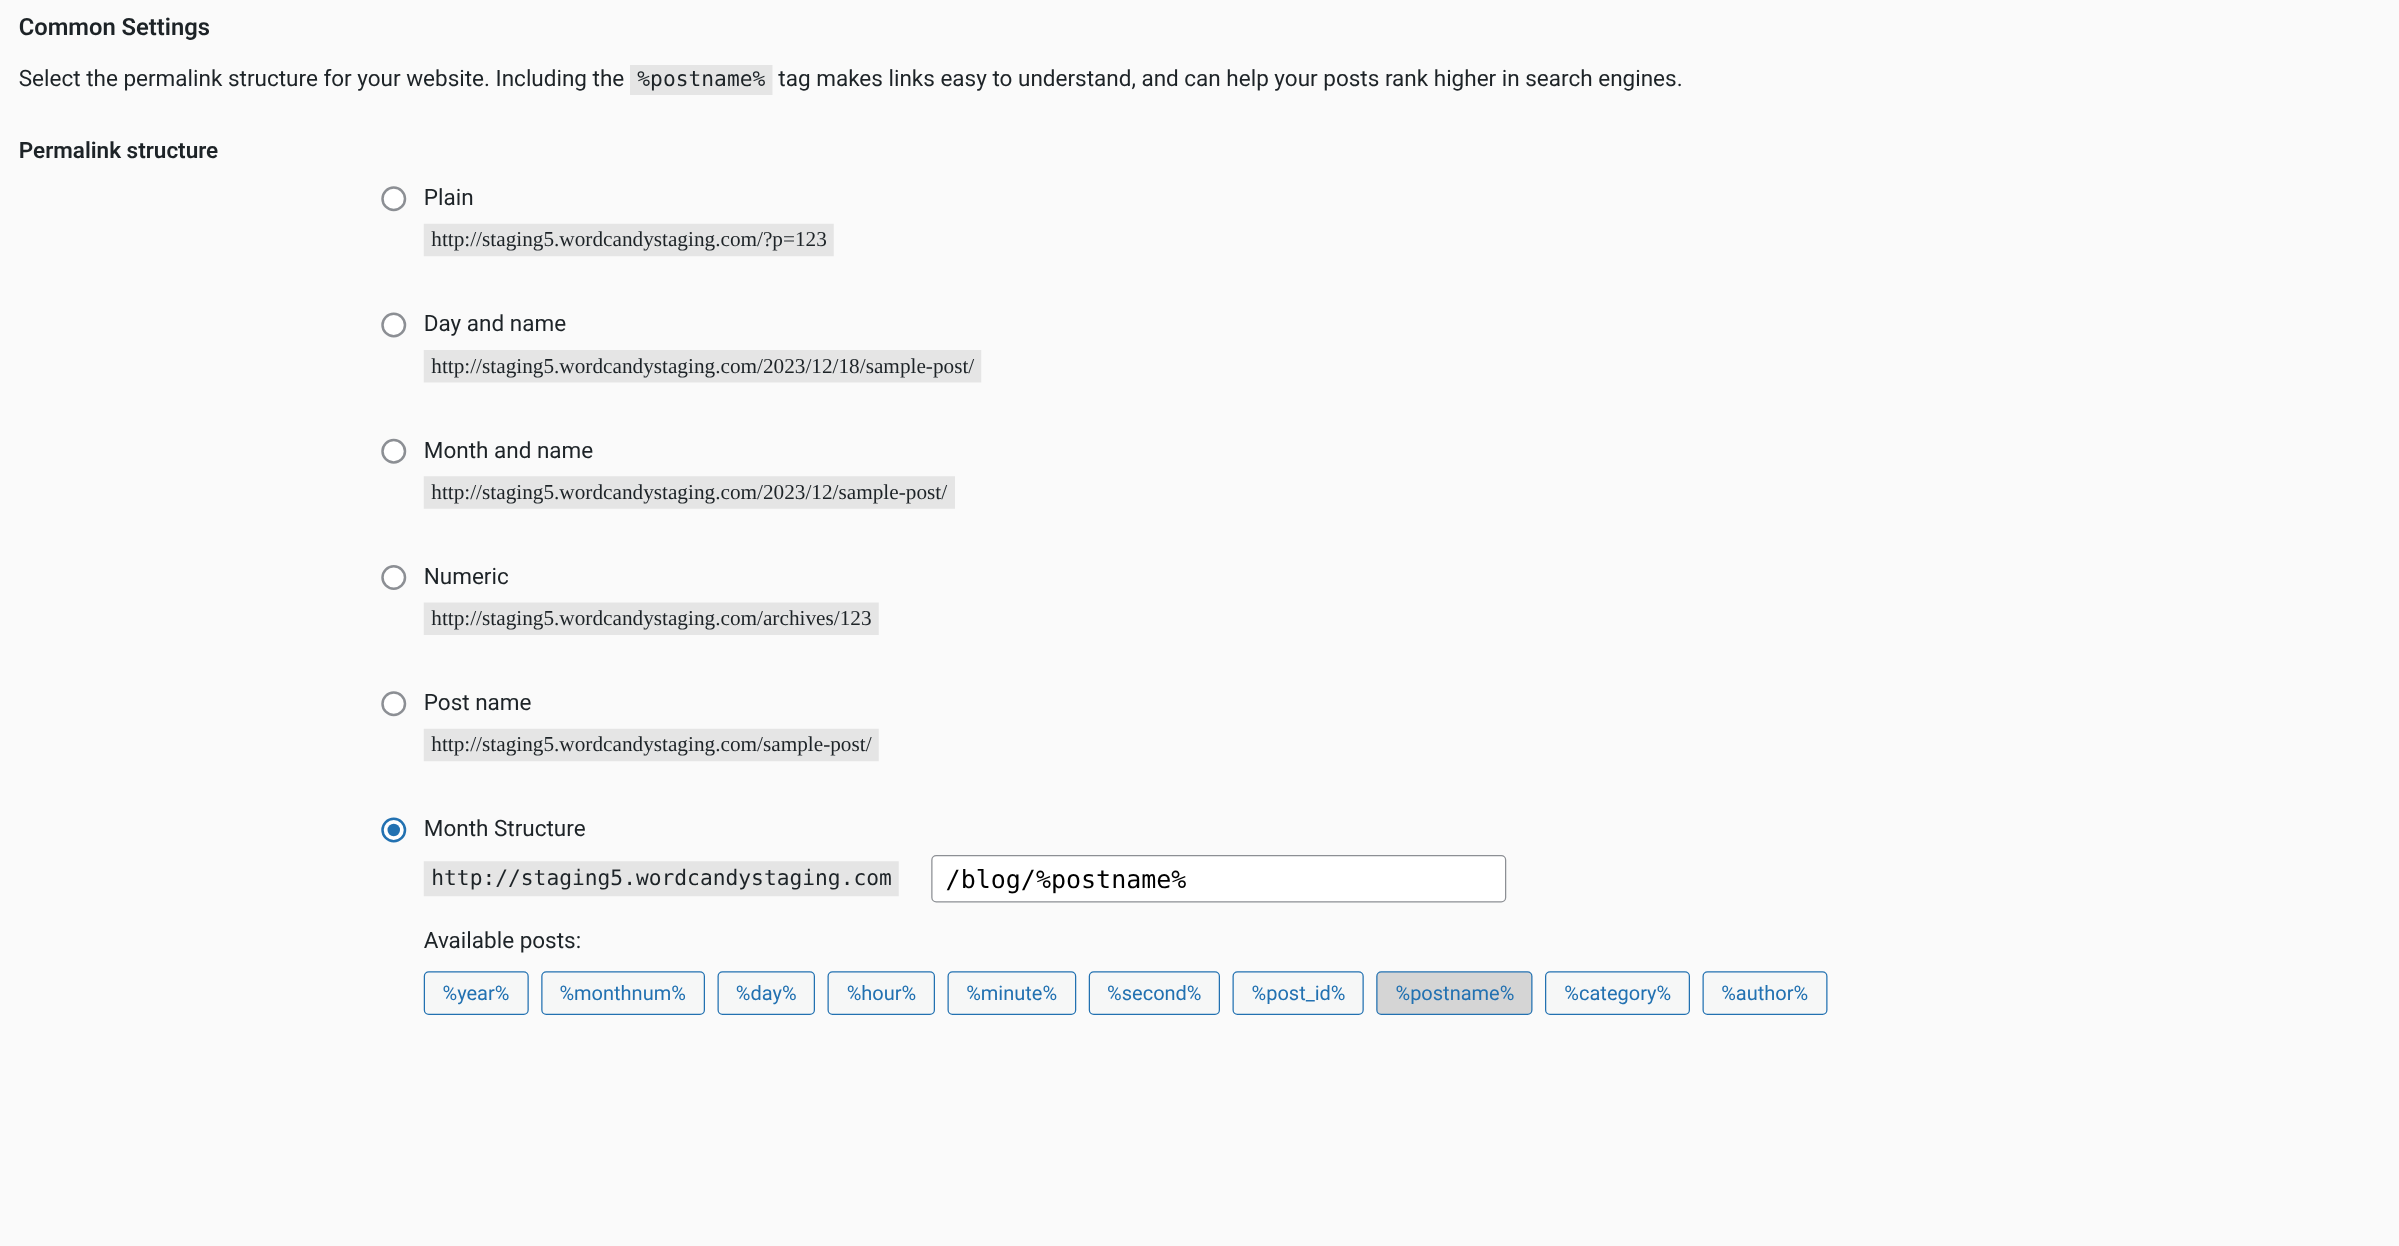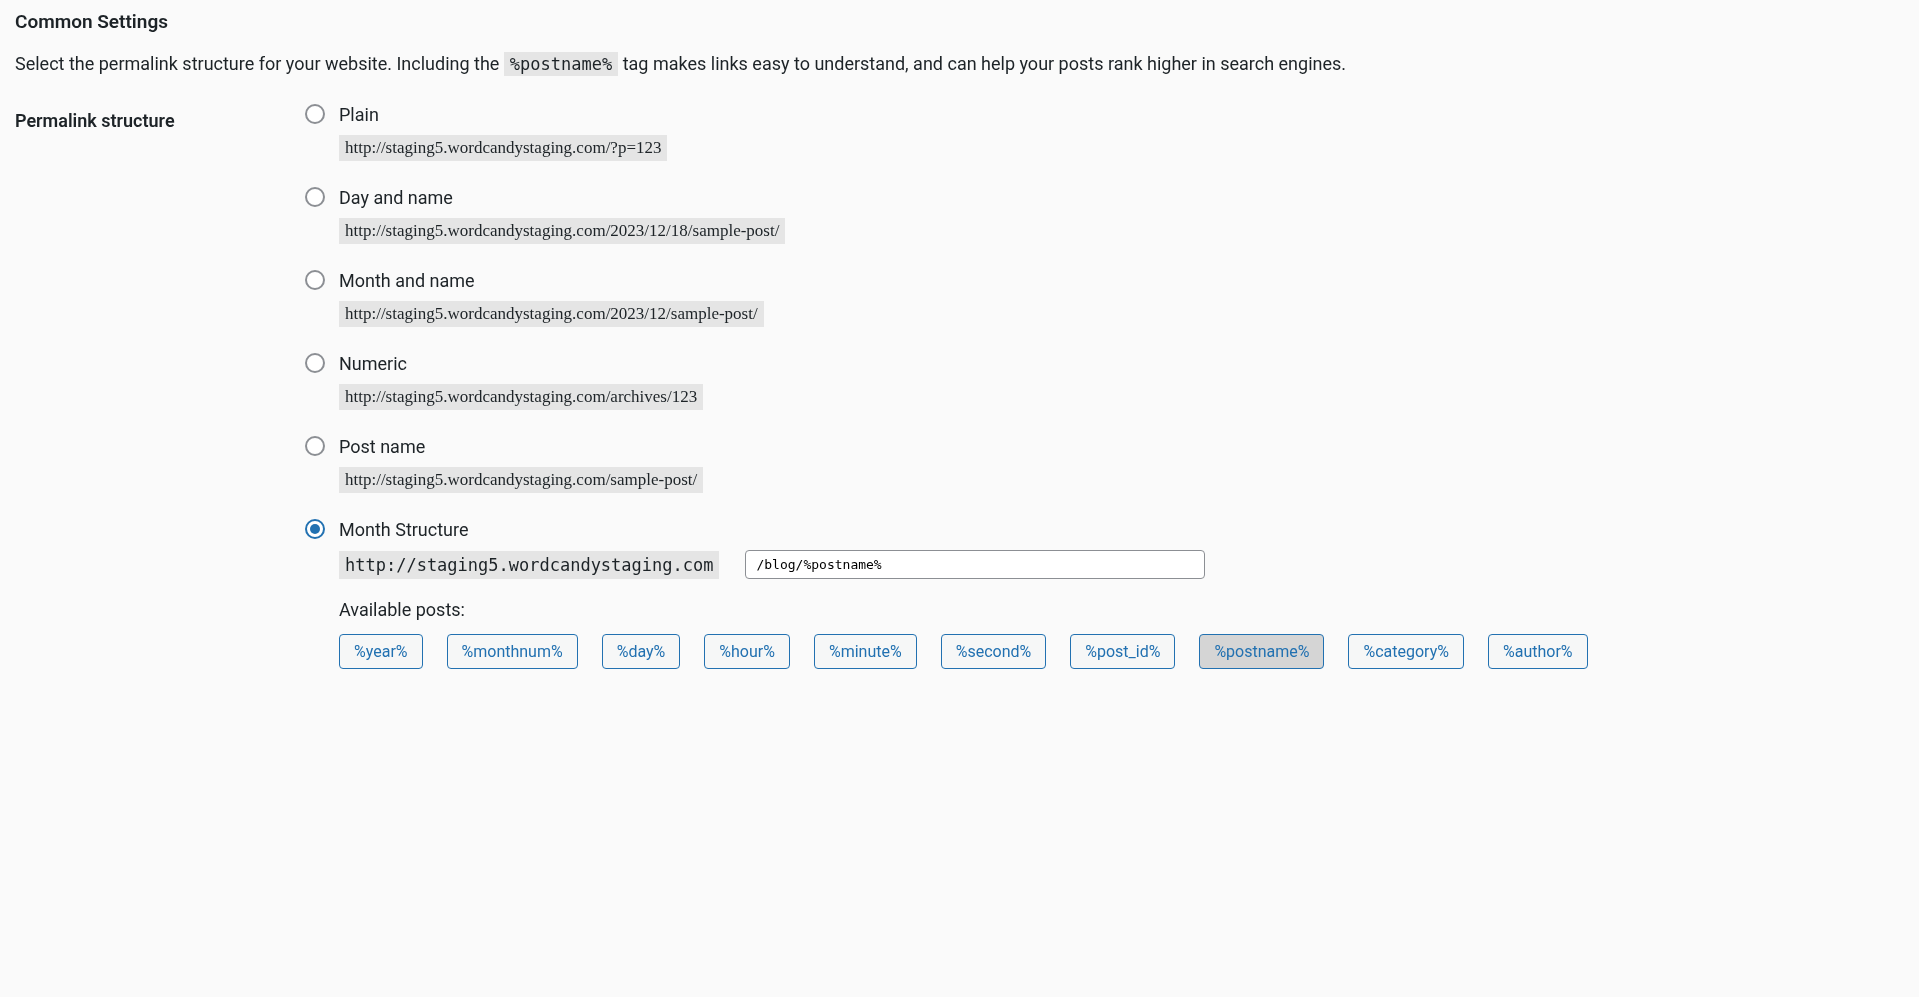--- a/index.html
+++ b/index.html
@@ -55,22 +55,23 @@
       vertical-align: top;
       padding-bottom: 10px;
     }
     
     .radio-option {
       margin-bottom: 26px;
     }
     
     .radio-row {
       display: flex;
-      align-items: flex-start;
+      align-items: flex-end;
       margin-bottom: 10px;
+      margin-top: 44px;
     }
     
     input[type="radio"] {
       appearance: none;
       -webkit-appearance: none;
       width: 20px;
       height: 20px;
       border: 2px solid #8c8f94;
       border-radius: 50%;
       margin-right: 14px;
@@ -121,40 +122,40 @@
     
     .custom-prefix {
       font-family: Monaco, Consolas, monospace;
       background: #e5e5e5;
       padding: 4px 6px;
       font-size: 17px;
     }
     
     .custom-input {
       font-family: Monaco, Consolas, monospace;
-      font-size: 13px;
+      font-size: 20px;
       padding: 6px 10px;
       border: 1px solid #8c8f94;
       border-radius: 4px;
       width: 460px;
       background: #fff;
     }
     
     .available-tags-label {
       margin-left: 34px;
       margin-top: 20px;
       margin-bottom: 14px;
       font-size: 18px;
     }
     
     .tags-container {
       margin-left: 34px;
       display: flex;
       flex-wrap: wrap;
-      gap: 24px;
+      gap: 10px;
     }
     
     .tag-button {
       font-family: -apple-system, BlinkMacSystemFont, "Segoe UI", Roboto, sans-serif;
       font-size: 16px;
       color: #2271b1;
       background: #f6f7f7;
       border: 1px solid #2271b1;
       border-radius: 4px;
       padding: 7px 14px;

